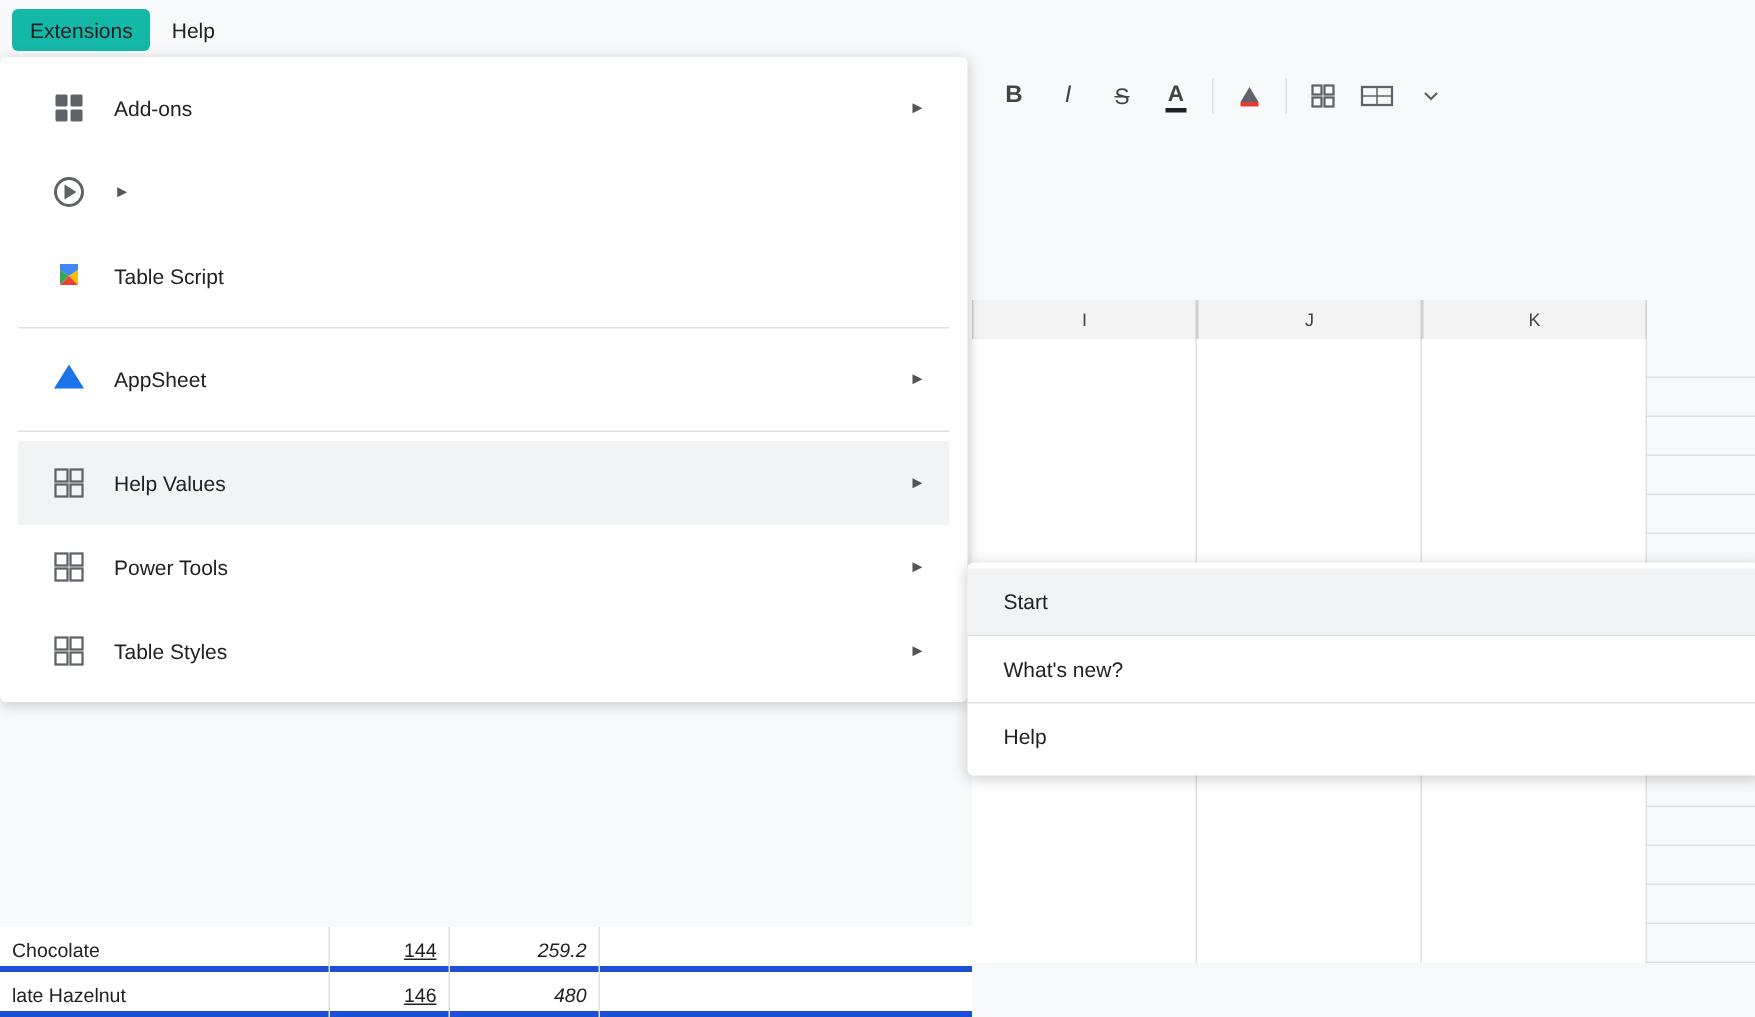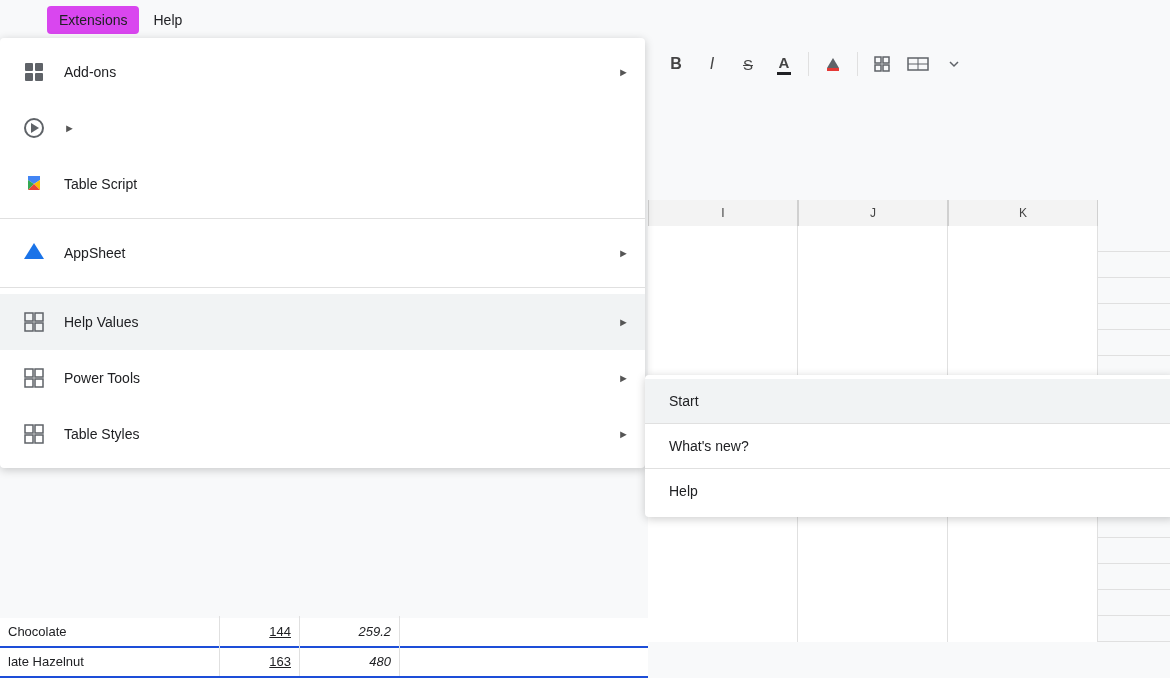--- a/index.html
+++ b/index.html
@@ -36,22 +36,21 @@
 
     .menubar-item {
       padding: 6px 12px;
       font-size: 14px;
       color: #202124;
       border-radius: 4px;
       cursor: pointer;
     }
 
     .menubar-item.active {
-      background: #d946ef;
-      margin-left: 39px;
+      background: #14b8a6;
     }
 
     
     .format-toolbar {
       position: absolute;
       top: 40px; left: 650px;
       height: 48px;
       display: flex;
       align-items: center;
       gap: 4px;
@@ -117,22 +116,22 @@
     .sheet-data {
       position: absolute;
       bottom: 0; left: 0;
       width: 648px;
       background: white;
     }
 
     .sheet-row {
       display: flex;
       height: 30px;
-      border-bottom: 2px solid #1d4ed8;
-      align-items: flex-end;
+      border-bottom: 4px solid #1d4ed8;
+      align-items: flex-start;
     }
 
     .sheet-cell {
       padding: 0 8px;
       font-size: 13px;
       color: #202124;
       height: 30px;
       display: flex;
       align-items: center;
       border-right: 1px solid #e0e0e0;
@@ -145,21 +144,21 @@
     
     .dropdown-menu {
       position: absolute;
       top: 38px;
       left: 0;
       width: 645px;
       background: white;
       border-radius: 4px;
       box-shadow: 0 2px 10px rgba(0,0,0,0.2);
       z-index: 100;
-      padding: 6px 0;
+      padding: 6px 12px;
     }
 
     .menu-item {
       display: flex;
       align-items: center;
       padding: 10px 16px;
       cursor: pointer;
       font-size: 14px;
       color: #202124;
       position: relative;
@@ -428,21 +427,21 @@
 </div>
 
 <div class="sheet-data">
   <div class="sheet-row">
     <div class="sheet-cell col1">Chocolate</div>
     <div class="sheet-cell col2">144</div>
     <div class="sheet-cell col3">259.2</div>
   </div>
   <div class="sheet-row">
     <div class="sheet-cell col1">late Hazelnut</div>
-    <div class="sheet-cell col2">163</div>
+    <div class="sheet-cell col2">146</div>
     <div class="sheet-cell col3">480</div>
   </div>
 </div>
 
 <div class="dropdown-menu">
 
   <div class="menu-item">
     <div class="menu-icon">
       <div class="icon-grid">
         <div class="icon-grid-cell" style="background:#5f6368;"></div>

